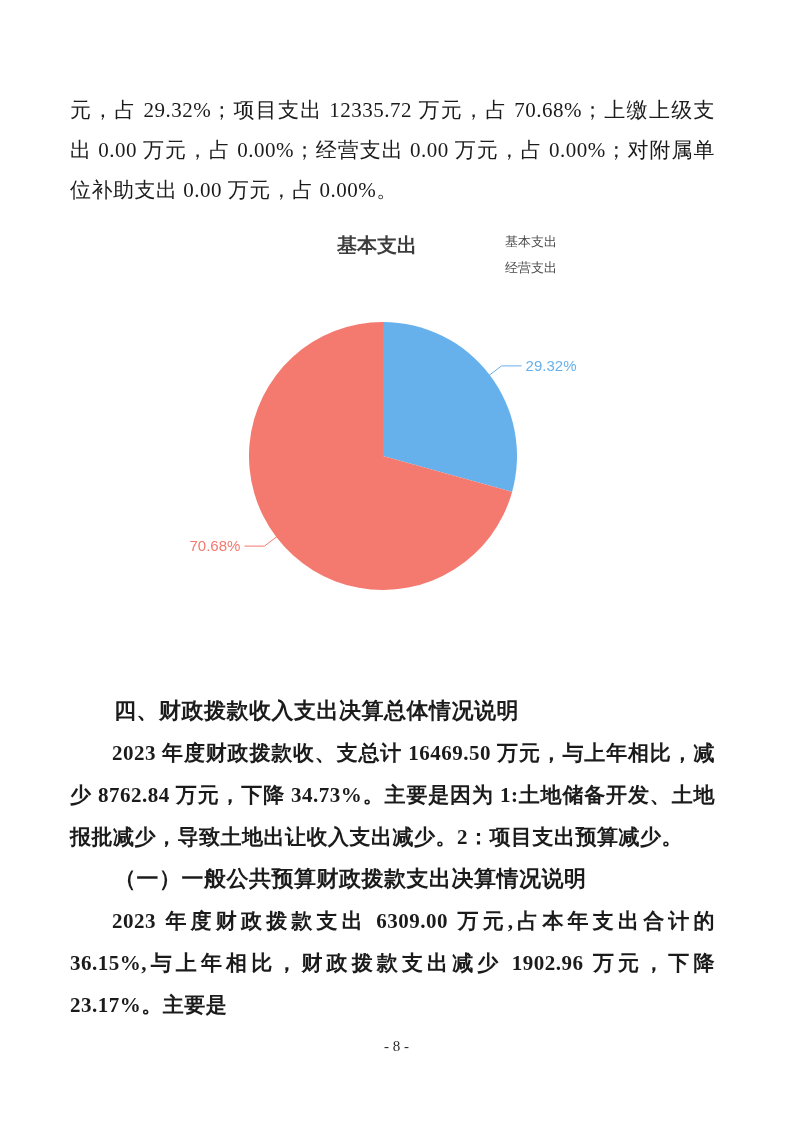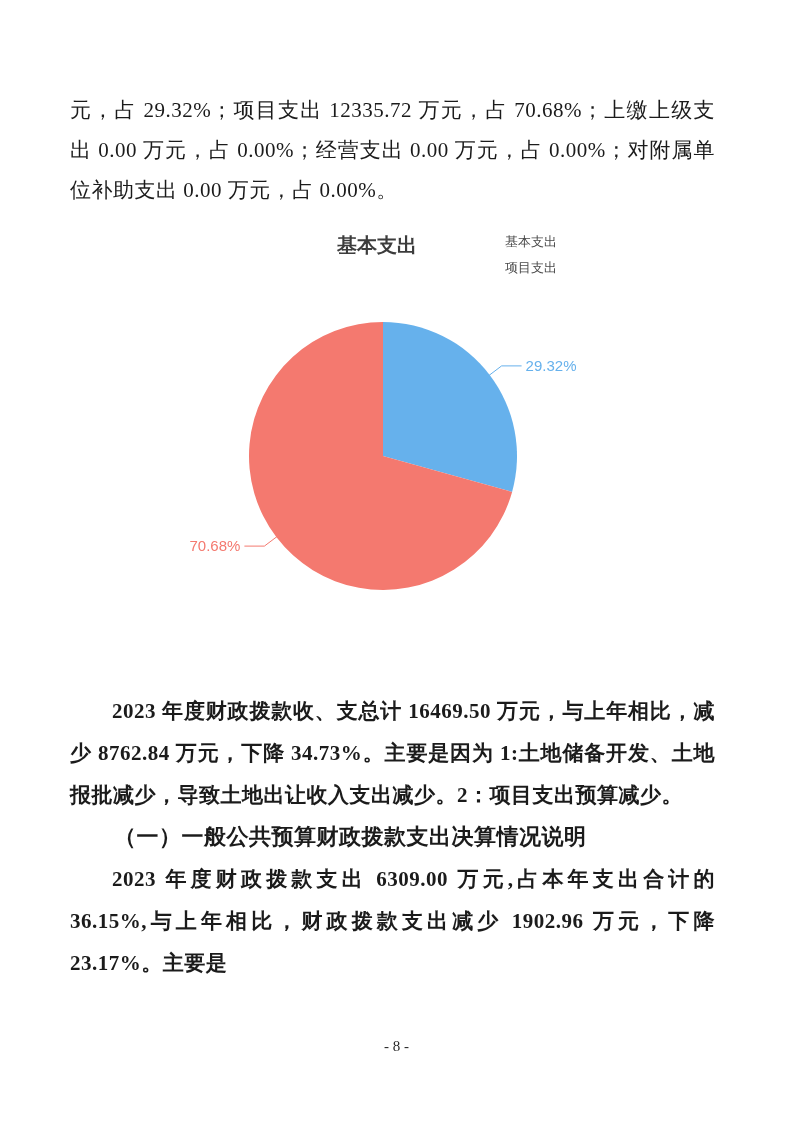--- a/index.html
+++ b/index.html
@@ -109,35 +109,36 @@
   <div class="chart">
     <div class="chart-title">基本支出</div>
 
     <div class="legend">
       <div class="legend-row">
         <span class="legend-swatch" style="background: rgb(102, 177, 236);"></span>
         <span class="legend-label">基本支出</span>
       </div>
       <div class="legend-row">
         <span class="legend-swatch" style="background: rgb(244, 121, 111);"></span>
-        <span class="legend-label">项目支出</span>
+        <span class="legend-label">经营支出</span>
       </div>
     </div>
 
     <svg class="pie" width="450" height="310" viewBox="0 0 450 310">
         <path d="M208,156 L208.0,22.0 A134,134 0 0 1 337.1,191.9 Z" fill="#66B1EC"></path>
         <polyline points="313.9,75.5 326.6,65.9 346.6,65.9" fill="none" stroke="#66B1EC" stroke-width="1"></polyline>
         <text x="350.6" y="70.9" text-anchor="start" fill="#66B1EC">29.32%</text>
         <path d="M208,156 L337.1,191.9 A134,134 0 1 1 208.0,22.0 Z" fill="#F4796F"></path>
         <polyline points="102.1,236.5 89.4,246.1 69.4,246.1" fill="none" stroke="#F4796F" stroke-width="1"></polyline>
         <text x="65.4" y="251.1" text-anchor="end" fill="#F4796F">70.68%</text>
       </svg>
   </div>
 
   <div class="lower">
+    <h2>四、财政拨款收入支出决算总体情况说明</h2>
     <p>2023 年度财政拨款收、支总计 16469.50 万元，与上年相比，减少 8762.84 万元，下降 34.73%。主要是因为 1:土地储备开发、土地报批减少，导致土地出让收入支出减少。2：项目支出预算减少。</p>
     <h3>（一）一般公共预算财政拨款支出决算情况说明</h3>
     <p>2023 年度财政拨款支出 6309.00 万元,占本年支出合计的 36.15%,与上年相比，财政拨款支出减少 1902.96 万元，下降 23.17%。主要是</p>
   </div>
 
   <div class="footer">- 8 -</div>
 
 </div>
 
 </body></html>

